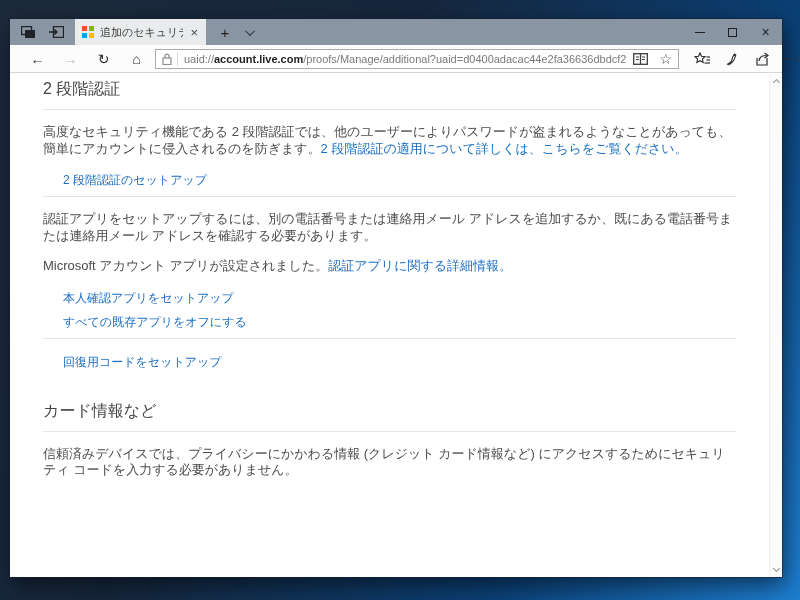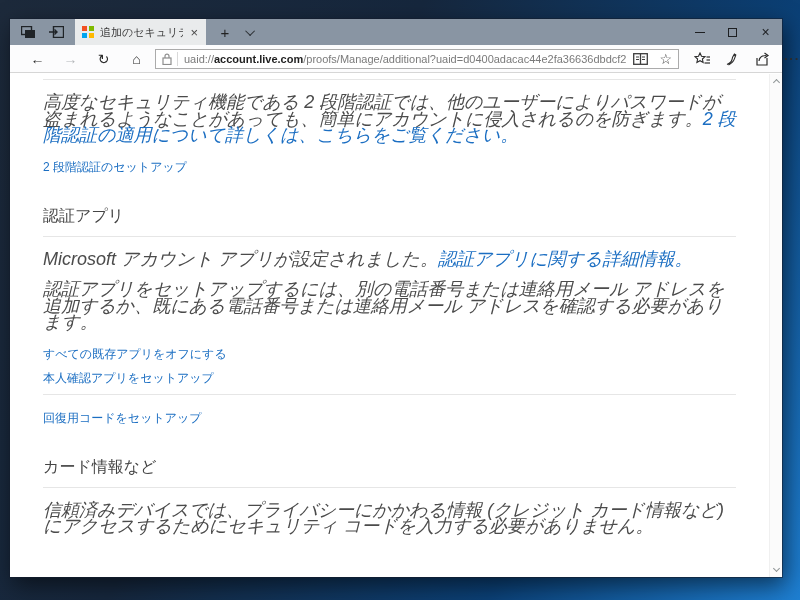--- a/index.html
+++ b/index.html
@@ -68,23 +68,23 @@
   .more-glyph { font-size:13px; font-weight:bold; letter-spacing:1px; color:#2b2b2b; }
 
   
   .content {
     position:absolute; top:55px; bottom:0; left:0; right:0; background:#fff; overflow:hidden;
   }
   .content-inner { padding:5px 46px 0 33px; }
   .section-heading { font-size:16px; font-weight:400; color:#454545; margin-bottom:9px; }
   .section + .section .section-heading { margin-top:31px; }
   .divider { height:1px; background:#e6e6e6; margin-bottom:9px; }
-  .para { font-size:18px; line-height:16.5px; color:#4b4b4b; margin-top:14px; overflow-wrap:anywhere;font-style:italic; }
+  .para { font-size:13px; line-height:16.5px; color:#4b4b4b; margin-top:14px; overflow-wrap:anywhere; }
   a.inline-link, a.page-link { color:#1b6ec2; text-decoration:none; }
-  .links { margin-top:15px; }
+  .links { margin-top:15px;margin-left:20px; }
   a.page-link { display:table; font-size:12px; line-height:16px; margin-bottom:8px; }
 
   
   .scrollbar {
     position:absolute; top:0; right:0; bottom:0; width:13px;
     background:#fbfbfb; border-left:1px solid #f0f0f0;
     display:flex; flex-direction:column; justify-content:space-between; align-items:center;
     padding:6px 0;
   }
   .sb-chev { width:5px; height:5px; border-left:1.4px solid #8f9496; border-bottom:1.4px solid #8f9496; }
@@ -210,35 +210,35 @@
       <div class="tool-btn">
         <span class="more-glyph">···</span>
       </div>
     </div>
   </div>
 
   <div class="content">
     <div class="content-inner">
 
       <div class="section">
+        <div class="section-heading">2 段階認証</div>
         <div class="divider"></div>
         <p class="para"><span>高度なセキュリティ機能である 2 段階認証では、他のユーザーによりパスワードが盗まれるようなことがあっても、簡単にアカウントに侵入されるのを防ぎます。</span><a class="inline-link" href="#">2 段階認証の適用について詳しくは、こちらをご覧ください。</a></p>
         <div class="links">
           <a class="page-link" href="#">2 段階認証のセットアップ</a>
         </div>
       </div>
 
       <div class="section">
-        <div class="section-heading">認証アプリ</div>
-        <div class="divider"></div>
+        <div class="divider"></div>
+        <p class="para"><span>認証アプリをセットアップするには、別の電話番号または連絡用メール アドレスを追加するか、既にある電話番号または連絡用メール アドレスを確認する必要があります。</span></p>
         <p class="para"><span>Microsoft アカウント アプリが設定されました。</span><a class="inline-link" href="#">認証アプリに関する詳細情報。</a></p>
-        <p class="para"><span>認証アプリをセットアップするには、別の電話番号または連絡用メール アドレスを追加するか、既にある電話番号または連絡用メール アドレスを確認する必要があります。</span></p>
         <div class="links">
+          <a class="page-link" href="#">本人確認アプリをセットアップ</a>
           <a class="page-link" href="#">すべての既存アプリをオフにする</a>
-          <a class="page-link" href="#">本人確認アプリをセットアップ</a>
         </div>
       </div>
 
       <div class="section">
         <div class="divider"></div>
         <div class="links">
           <a class="page-link" href="#">回復用コードをセットアップ</a>
         </div>
       </div>
 

